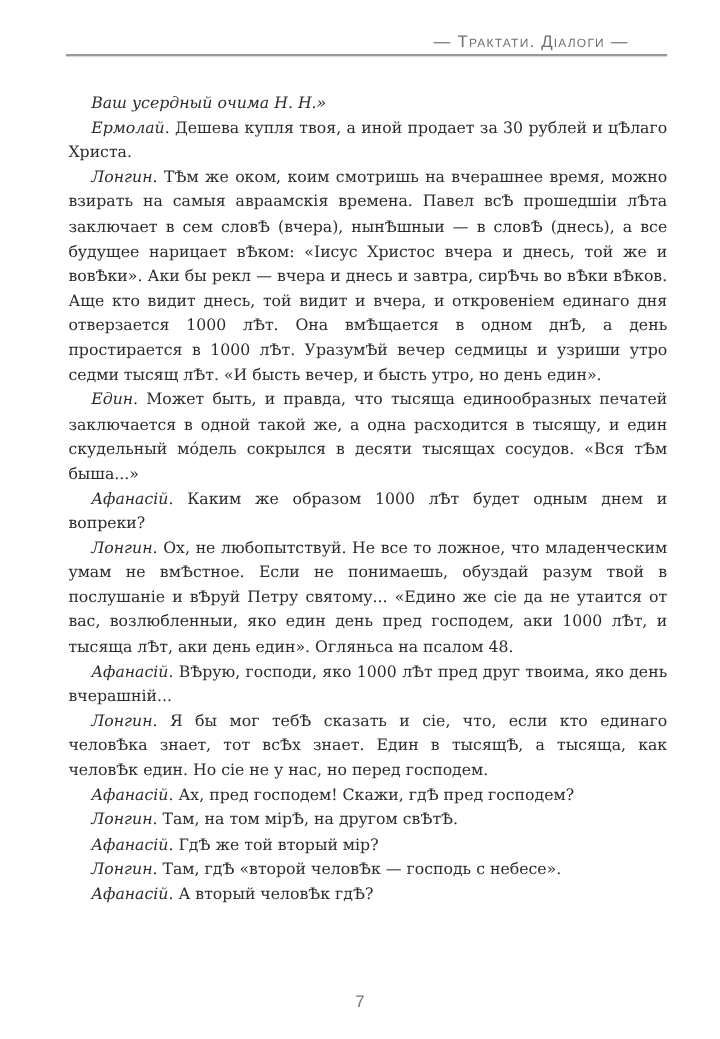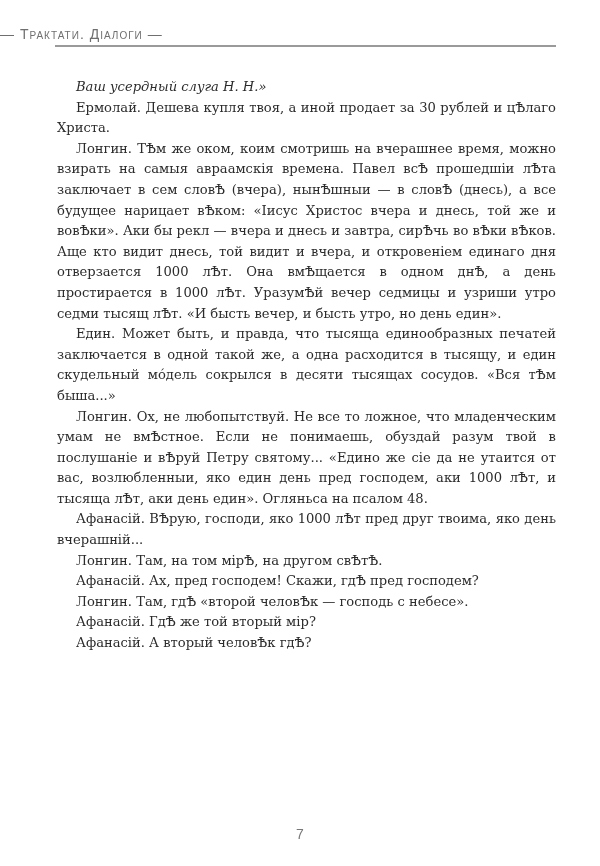--- a/index.html
+++ b/index.html
@@ -1,42 +1,44 @@
 <!DOCTYPE html>
 <html><head>
 <meta charset="utf-8">
 <style>
   html, body { margin:0; padding:0; background:#ffffff; }
   body { width:600px; height:866px; position:relative; overflow:hidden;
          font-family:"DejaVu Serif","Liberation Serif",serif; color:#2b2b2b; }
-  .running-head { position:absolute; top:26px; left:0; width:524px; text-align:left;
+  .running-head { position:absolute; top:26px; left:0; width:524px; text-align:right;
          font-family:"Liberation Sans","DejaVu Sans",sans-serif; font-size:14px; letter-spacing:1px;
          color:#6f6f6f; font-variant:small-caps; }
   .rule { position:absolute; top:45px; left:55px; width:501px; height:2px; background:#9a9a9a; }
   .text { position:absolute; top:77px; left:57px; width:499px;
           font-size:13.1px; line-height:20.6px; text-align:justify; hyphens:manual; }
   .text p { margin:0; text-indent:19px; }
-  .spk { }
+  .spk { font-style:italic; }
   .it { font-style:italic; }
   .folio { position:absolute; top:826px; left:0; width:600px; text-align:center;
            font-family:"Liberation Sans","DejaVu Sans",sans-serif; font-size:14px; color:#777; }
 </style>
 </head>
 <body>
 
 <div class="running-head">— Трактати. Діалоги —</div>
 <div class="rule"></div>
 
 <div class="text" id="body-text">
-    <p><span class="it">Ваш усердный слуга Н. Н.»</span></p>
+    <p><span class="it">Ваш усердный очима Н. Н.»</span></p>
     <p><span class="spk">Ермолай</span>. <span>Дешева купля твоя, а иной продает за 30 рублей и цѢлаго Христа.</span></p>
     <p><span class="spk">Лонгин</span>. <span>ТѢм же оком, коим смотришь на вчерашнее время, можно взирать на самыя авраамскія времена. Павел всѢ прошедшіи лѢта заключает в сем словѢ (вчера), нынѢшныи — в словѢ (днесь), а все будущее нарицает вѢком: «Іисус Христос вчера и днесь, той же и вовѢки». Аки бы рекл — вчера и днесь и завтра, сирѢчь во вѢки вѢков. Аще кто видит днесь, той видит и вчера, и откровеніем единаго дня отверзается 1000 лѢт. Она вмѢщается в одном днѢ, а день простирается в 1000 лѢт. УразумѢй вечер седмицы и узриши утро седми тысящ лѢт. «И бысть вечер, и бысть утро, но день един».</span></p>
     <p><span class="spk">Един</span>. <span>Может быть, и правда, что тысяща единообразных печатей заключается в одной такой же, а одна расходится в тысящу, и един скудельный мóдель сокрылся в десяти тысящах сосудов. «Вся тѢм быша...»</span></p>
+    <p><span class="spk">Афанасій</span>. <span>Каким же образом 1000 лѢт будет одным днем и вопреки?</span></p>
     <p><span class="spk">Лонгин</span>. <span>Ох, не любопытствуй. Не все то ложное, что младенческим умам не вмѢстное. Если не понимаешь, обуздай разум твой в послушаніе и вѢруй Петру святому... «Едино же сіе да не утаится от вас, возлюбленныи, яко един день пред господем, аки 1000 лѢт, и тысяща лѢт, аки день един». Огляньса на псалом 48.</span></p>
     <p><span class="spk">Афанасій</span>. <span>ВѢрую, господи, яко 1000 лѢт пред друг твоима, яко день вчерашній...</span></p>
+    <p><span class="spk">Лонгин</span>. <span>Я бы мог тебѢ сказать и сіе, что, если кто единаго человѢка знает, тот всѢх знает. Един в тысящѢ, а тысяща, как человѢк един. Но сіе не у нас, но перед господем.</span></p>
+    <p><span class="spk">Афанасій</span>. <span>Ах, пред господем! Скажи, гдѢ пред господем?</span></p>
     <p><span class="spk">Лонгин</span>. <span>Там, на том мірѢ, на другом свѢтѢ.</span></p>
-    <p><span class="spk">Афанасій</span>. <span>Ах, пред господем! Скажи, гдѢ пред господем?</span></p>
+    <p><span class="spk">Афанасій</span>. <span>ГдѢ же той вторый мір?</span></p>
     <p><span class="spk">Лонгин</span>. <span>Там, гдѢ «второй человѢк — господь с небесе».</span></p>
-    <p><span class="spk">Афанасій</span>. <span>ГдѢ же той вторый мір?</span></p>
     <p><span class="spk">Афанасій</span>. <span>А вторый человѢк гдѢ?</span></p>
   </div>
 
 <div class="folio">7</div>
 
 </body></html>

